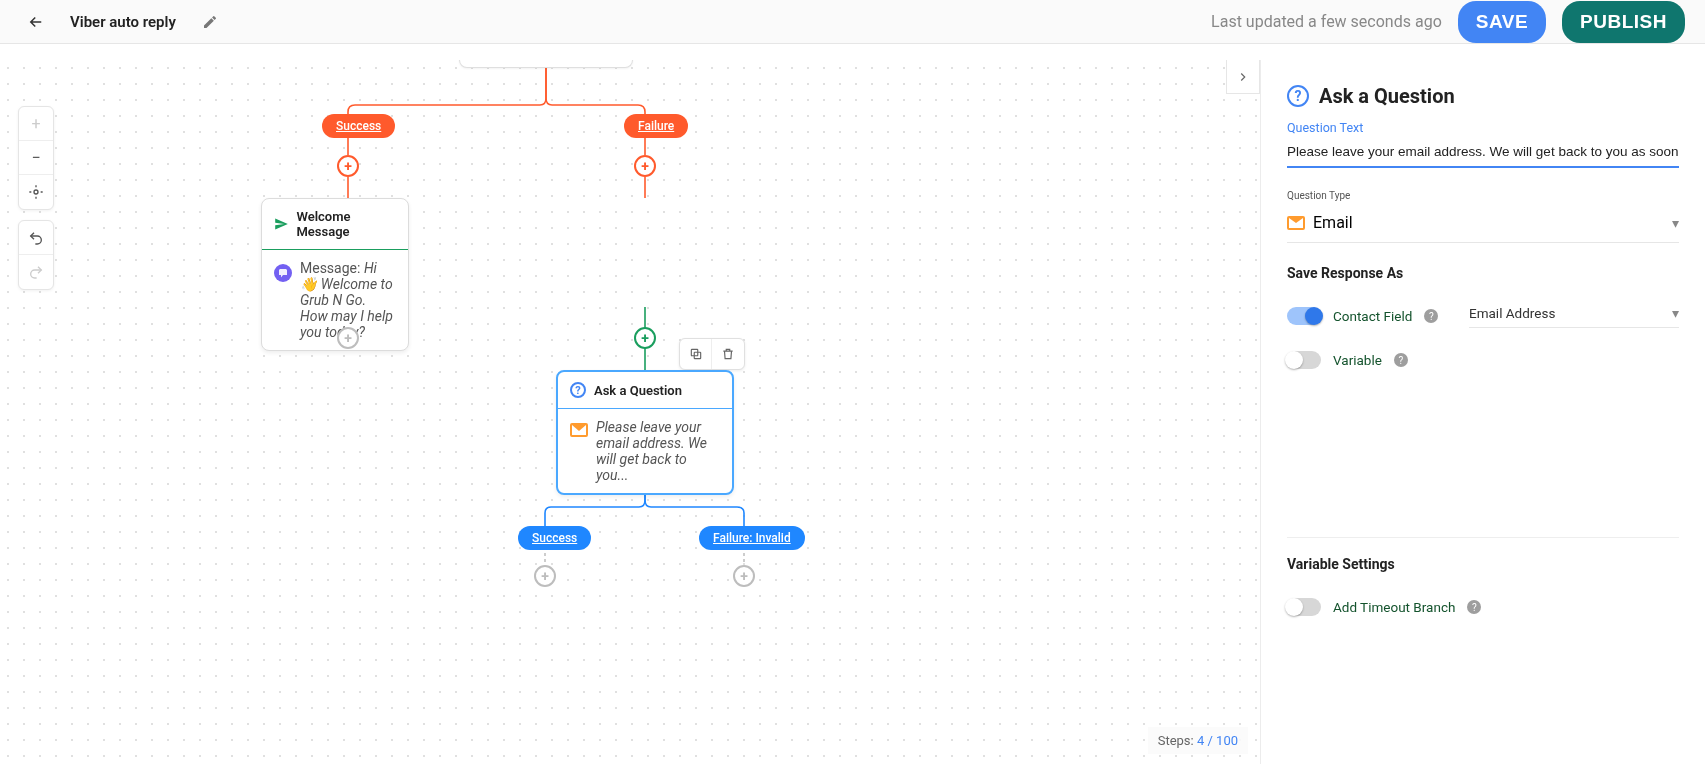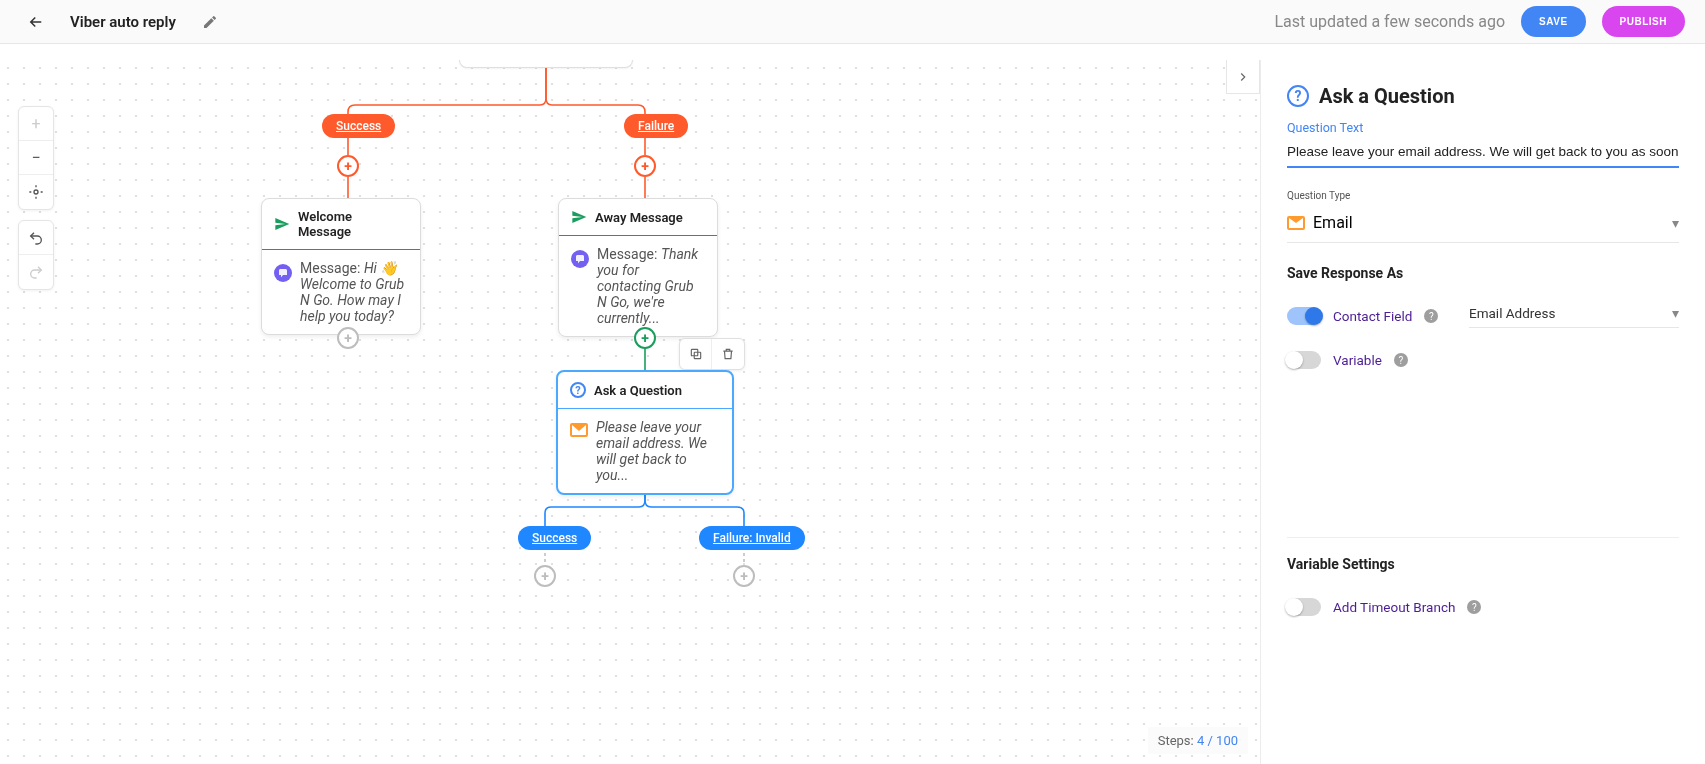--- a/index.html
+++ b/index.html
@@ -8,23 +8,23 @@
 
   .topbar {
     height: 44px; border-bottom: 1px solid #e6e6e6; display:flex; align-items:center;
     padding: 0 20px; justify-content: space-between; background:#fafafa;
   }
   .topbar-left { display:flex; align-items:center; gap:18px; }
   .icon-btn { width:32px; height:32px; display:flex; align-items:center; justify-content:center; cursor:pointer; border-radius:4px; color:#333; }
   .title { font-weight:600; font-size:15px; color:#222; }
   .topbar-right { display:flex; align-items:center; gap:16px; }
   .last-updated { color:#888; font-size:16px; }
-  .btn { border:none; padding:10px 18px; border-radius:18px; font-weight:700; font-size:10px; cursor:pointer; letter-spacing:0.5px; }
+  .btn { border:none; padding:10px 18px; border-radius:18px; font-weight:700; font-size:19px; cursor:pointer; letter-spacing:0.5px; }
   .btn-save { background:#4285f4; color:#fff; }
-  .btn-publish { background:#d946ef; color:#fff; }
+  .btn-publish { background:#0f766e; color:#fff; }
 
   .canvas-wrap {
     position:absolute; top:60px; left:0; right:445px; bottom:0;
     background-image: radial-gradient(#e0e0e0 1px, transparent 1px);
     background-size: 16px 16px; background-position: 0 0;
     overflow:hidden;
   }
   .side-controls { position:absolute; left:18px; top:46px; z-index:10; display:flex; flex-direction:column; gap:10px; }
   .ctrl-group { background:#fff; border:1px solid #e5e5e5; border-radius:6px; box-shadow:0 1px 3px rgba(0,0,0,0.06); display:flex; flex-direction:column; }
   .ctrl-item { width:34px; height:34px; display:flex; align-items:center; justify-content:center; cursor:pointer; color:#555; font-size:16px; }
@@ -60,21 +60,21 @@
   .add-circle {
     position:absolute; width:22px; height:22px; border-radius:50%; background:#fff;
     border:2px solid; display:flex; align-items:center; justify-content:center; font-size:14px;
     font-weight:700; cursor:pointer;
   }
   .add-circle.orange { border-color:#ff5a2c; color:#ff5a2c; }
   .add-circle.green { border-color:#1a9e5e; color:#1a9e5e; }
   .add-circle.grey { border-color:#bdbdbd; color:#bdbdbd; }
 
   .node {
-    position:absolute; width:160px; background:#fff; border:1px solid #dcdcdc; border-radius:8px;
+    position:absolute; width:148px; background:#fff; border:1px solid #dcdcdc; border-radius:8px;
     box-shadow:0 2px 4px rgba(0,0,0,0.07);
   }
   .node .node-head { display:flex; align-items:center; gap:8px; padding:10px 12px; font-weight:600; font-size:13px; color:#222; }
   .node .divider { height:1px; background:#1a9e5e; margin:0 0; }
   .node .node-body { padding:10px 12px; font-size:14px; color:#555; display:flex; gap:8px; align-items:flex-start; }
   .node .node-body .msg-label { font-weight:400; }
   .node .node-body .msg-text { font-style:italic; }
   .viber-ic { width:18px; height:18px; border-radius:50%; background:#7360f2; flex-shrink:0; position:relative; margin-top:4px; }
   .viber-ic:before { content:""; position:absolute; inset:4px; background:#fff; border-radius:50%; clip-path: polygon(10% 10%, 90% 10%, 90% 70%, 50% 70%, 30% 95%, 30% 70%, 10% 70%); opacity:0.9; }
 
@@ -111,21 +111,21 @@
   .mail-ic-inline:before { content:""; position:absolute; left:0; right:0; top:0; border-left:7px solid transparent; border-right:7px solid transparent; border-top:5px solid #ff9b2e; }
   .chev { color:#888; font-size:14px; }
   .section-heading { font-size:14px; font-weight:700; color:#222; margin:4px 0 18px; }
   .toggle-row { display:flex; align-items:center; gap:12px; padding:8px 0; }
   .toggle { width:34px; height:18px; border-radius:10px; position:relative; cursor:pointer; }
   .toggle .knob { position:absolute; width:18px; height:18px; border-radius:50%; background:#fff; top:0; box-shadow:0 1px 2px rgba(0,0,0,0.3); }
   .toggle.on { background:#9ec4fb; }
   .toggle.on .knob { right:-2px; background:#2f78ea; }
   .toggle.off { background:#d7d7d7; }
   .toggle.off .knob { left:-2px; background:#fff; }
-  .toggle-row .tlabel { font-size:13.5px; color:#4c1d95; }
+  .toggle-row .tlabel { font-size:13.5px; color:#14532d; }
   .help-dot { width:14px; height:14px; border-radius:50%; background:#9e9e9e; color:#fff; font-size:10px; display:flex; align-items:center; justify-content:center; }
   .contact-select-row { display:flex; align-items:center; justify-content:space-between; width:210px; border-bottom:1px solid #e6e6e6; padding-bottom:6px; font-size:13.5px; color:#333; cursor:pointer; }
   .two-col { display:flex; align-items:center; justify-content:space-between; margin-bottom:6px; }
   .advanced-sep { border:none; border-top:1px solid #eee; margin:160px 0 18px; }
 </style>
 </head>
 <body>
 
 <div class="topbar">
   <div class="topbar-left">
@@ -224,35 +224,20 @@
       <div class="divider"></div>
       <div class="node-body">
         <span class="viber-ic"></span>
         <div>
           <span class="msg-label">Message: </span><span class="msg-text">Hi 👋 Welcome to Grub N Go. How may I help you today?</span>
         </div>
       </div>
     </div>
     <div class="add-circle grey" style="left:337px; top:267px;">+</div>
 
-    <div class="node" style="left:558px; top:138px;">
-      <div class="node-head">
-        <svg class="send-ic" viewBox="0 0 24 24" fill="currentColor">
-            <path d="M2 21l21-9L2 3v7l15 2-15 2v7z"></path>
-          </svg>
-        <span>Away Message</span>
-      </div>
-      <div class="divider"></div>
-      <div class="node-body">
-        <span class="viber-ic"></span>
-        <div>
-          <span class="msg-label">Message: </span><span class="msg-text">Thank you for contacting Grub N Go, we're currently...</span>
-        </div>
-      </div>
-    </div>
     <div class="add-circle green" style="left:634px; top:267px;">+</div>
 
     <div class="node-actions" style="left:679px; top:278px;">
       <div class="act">
         <svg width="14" height="14" viewBox="0 0 24 24" fill="none" stroke="currentColor" stroke-width="2">
             <rect x="9" y="9" width="11" height="11" rx="1"></rect>
             <rect x="4" y="4" width="11" height="11" rx="1"></rect>
           </svg>
       </div>
       <div class="act">

